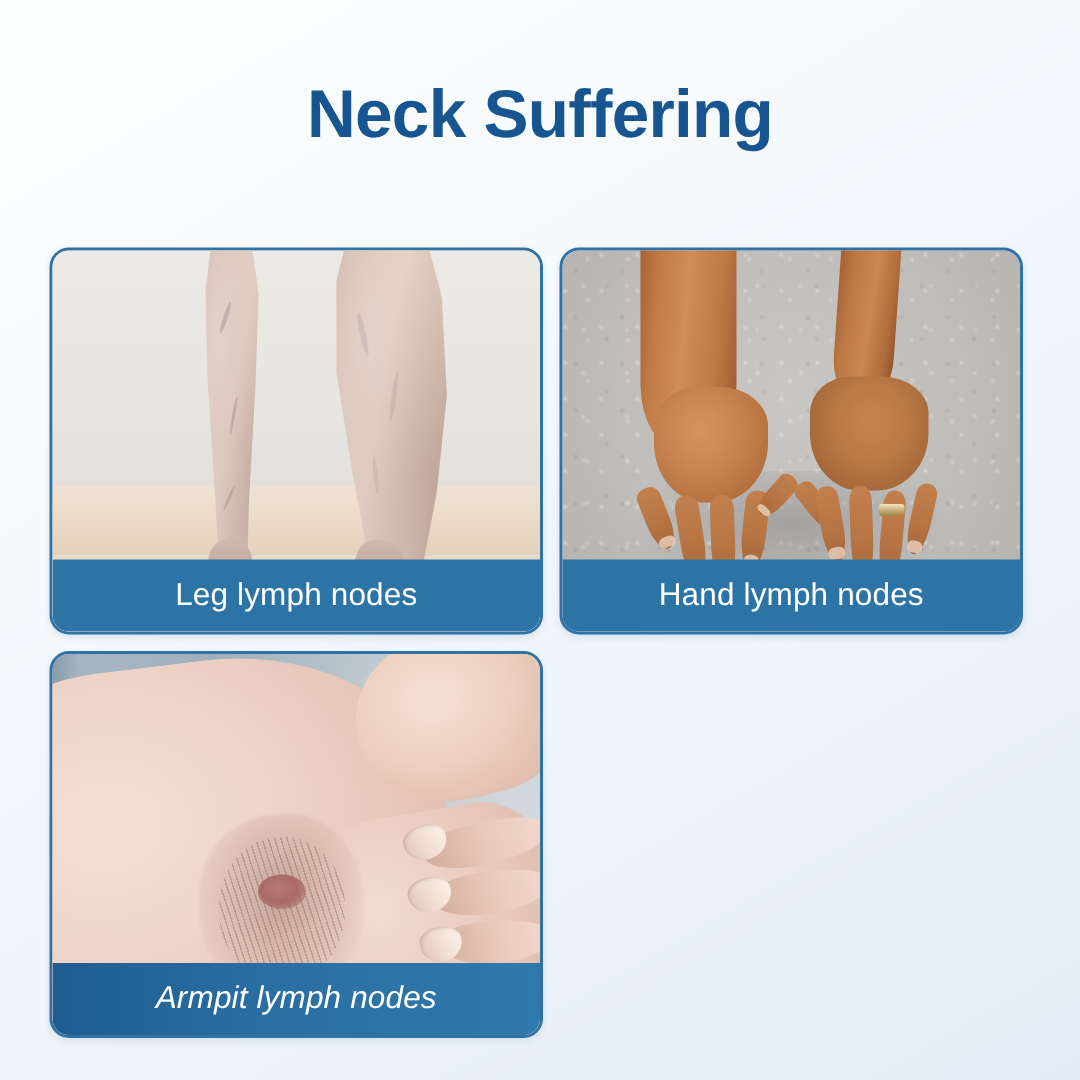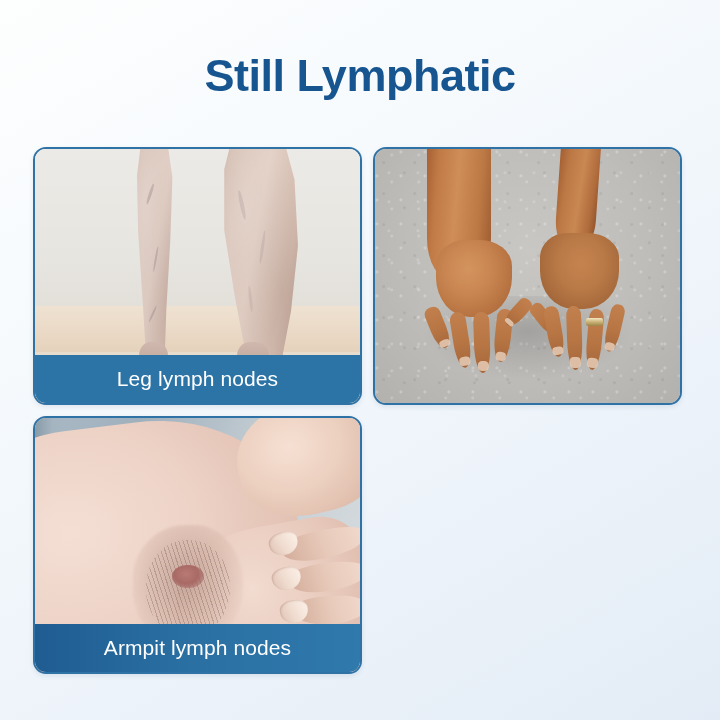--- a/index.html
+++ b/index.html
@@ -36,21 +36,21 @@
   }
   #headline .line {
     display: block;
     white-space: nowrap;
   }
 
   
   #grid {
     position: absolute;
     left: 33px;
-    top: 147px;
+    top: 165px;
     width: 654px;
     height: 516px;
     display: grid;
     grid-template-columns: 329px 309px;
     grid-template-rows: 258px 258px;
     column-gap: 16px;
     row-gap: 14px;
     gap: 11px;
   }
 
@@ -79,20 +79,21 @@
     display: flex;
     align-items: center;
     justify-content: center;
     font-size: 21px;
     font-weight: 400;
     letter-spacing: 0.1px;
     z-index: 5;
   }
   .card--armpit .caption {
     background: linear-gradient(90deg, #1f5c91 0%, #2a6fa2 45%, #2f79ac 100%);
+    font-style: italic;
   }
   .card--neck .caption {
     background: linear-gradient(90deg, #2b72a4 0%, #2d77aa 60%, #2b73a5 100%);
   }
 
   
   .legs-bg {
     position: absolute; inset: 0;
     background:
       linear-gradient(#e9e7e2 0%, #e6e4df 58%, #e6e4df 58%, #e6e2da 62%) ;
@@ -445,21 +446,21 @@
     height: 100%;
     background: linear-gradient(90deg, rgba(110,130,145,.55) 0%, rgba(150,168,180,.2) 60%, transparent 100%);
   }
 </style>
 </head>
 <body>
 
 <div id="poster">
 
   <h1 id="headline">
-    <span class="line">Still Lymphatic</span>
+    <span class="line">Neck Suffering</span>
   </h1>
 
   <div id="grid">
 
     <div class="card card--leg">
       <div class="photo">
         <div class="legs-bg">
           <div class="legs-wall"></div>
           <div class="legs-base"></div>
           <div class="legs-floor"></div>
@@ -519,20 +520,21 @@
             <span class="nail"></span>
           </div>
         <div class="finger" style="left:69.5%;top:63%;width:5%;height:24%;transform:rotate(5deg);">
             <span class="nail"></span>
           </div>
         <div class="finger" style="left:76%;top:61%;width:4.6%;height:19%;transform:rotate(13deg);">
             <span class="nail"></span>
           </div>
         <div class="ring" style="left:69.2%;top:66.5%;"></div>
       </div>
+      <div class="caption">Hand lymph nodes</div>
     </div>
 
 
     <div class="card card--armpit">
       <div class="photo">
         <div class="armpit-bg"></div>
         <div class="armpit-edge"></div>
         <div class="armpit-arm"></div>
         <div class="armpit-torso"></div>
         <div class="armpit-hollow"></div>

